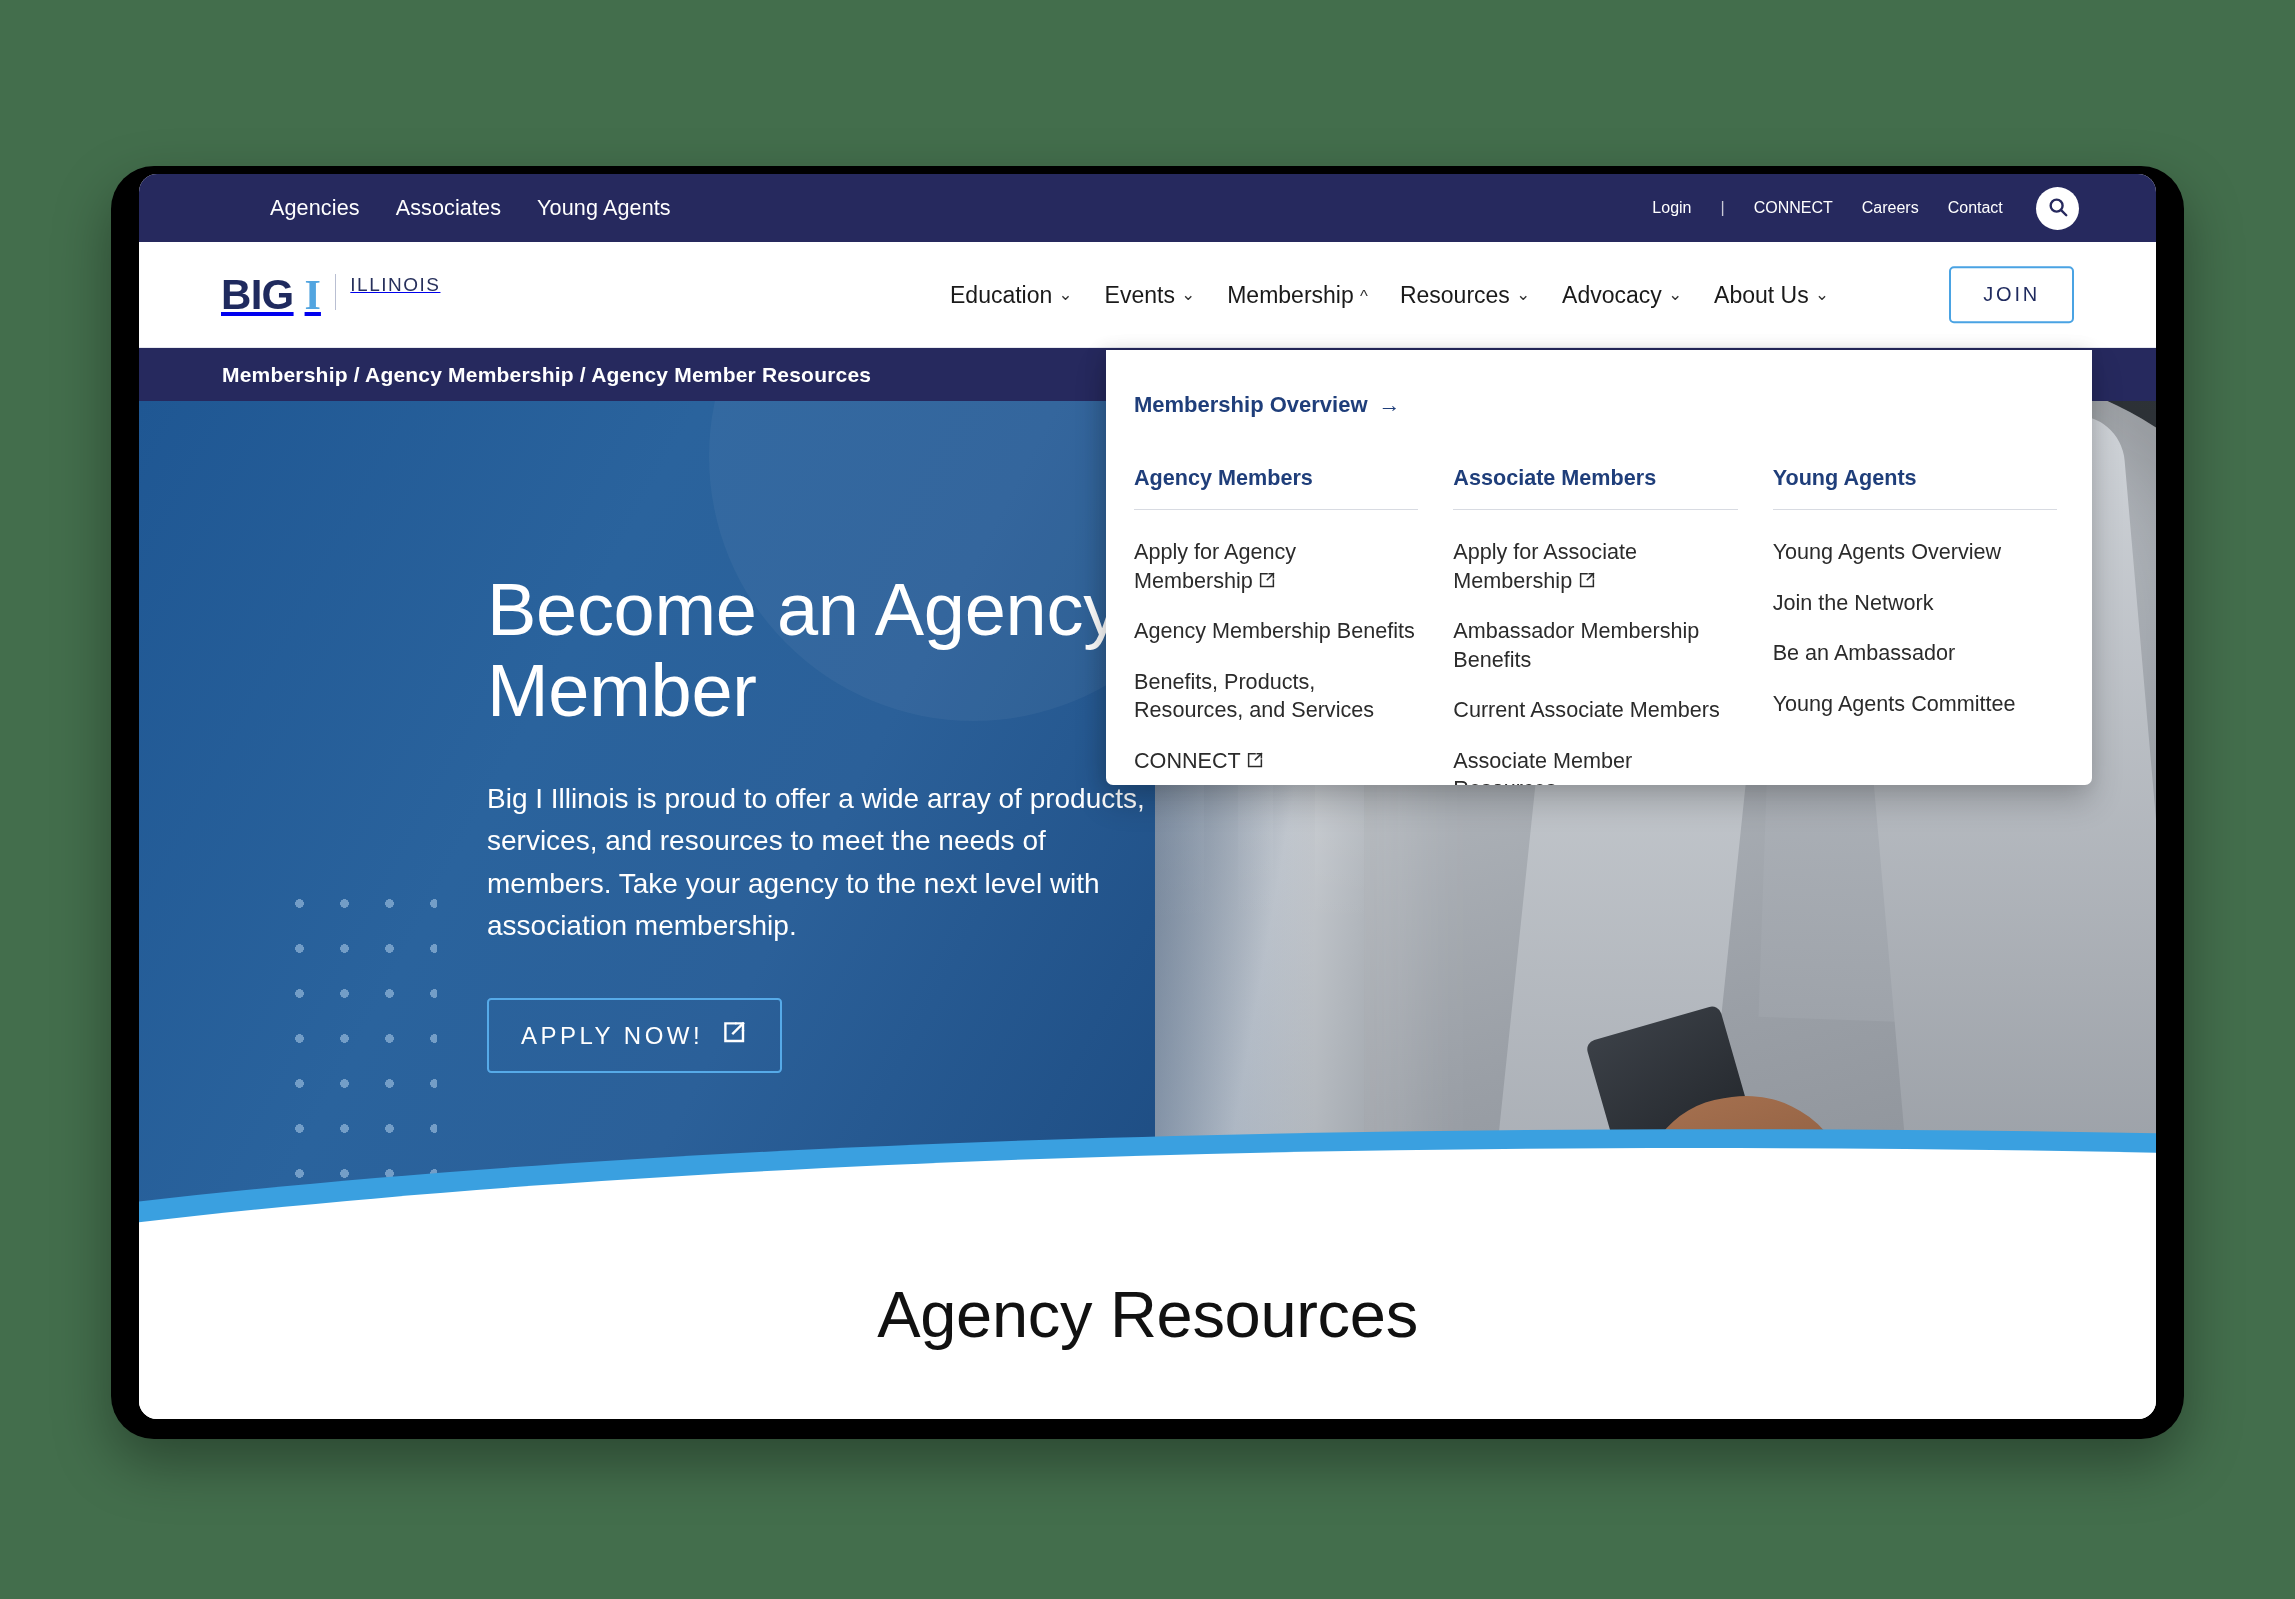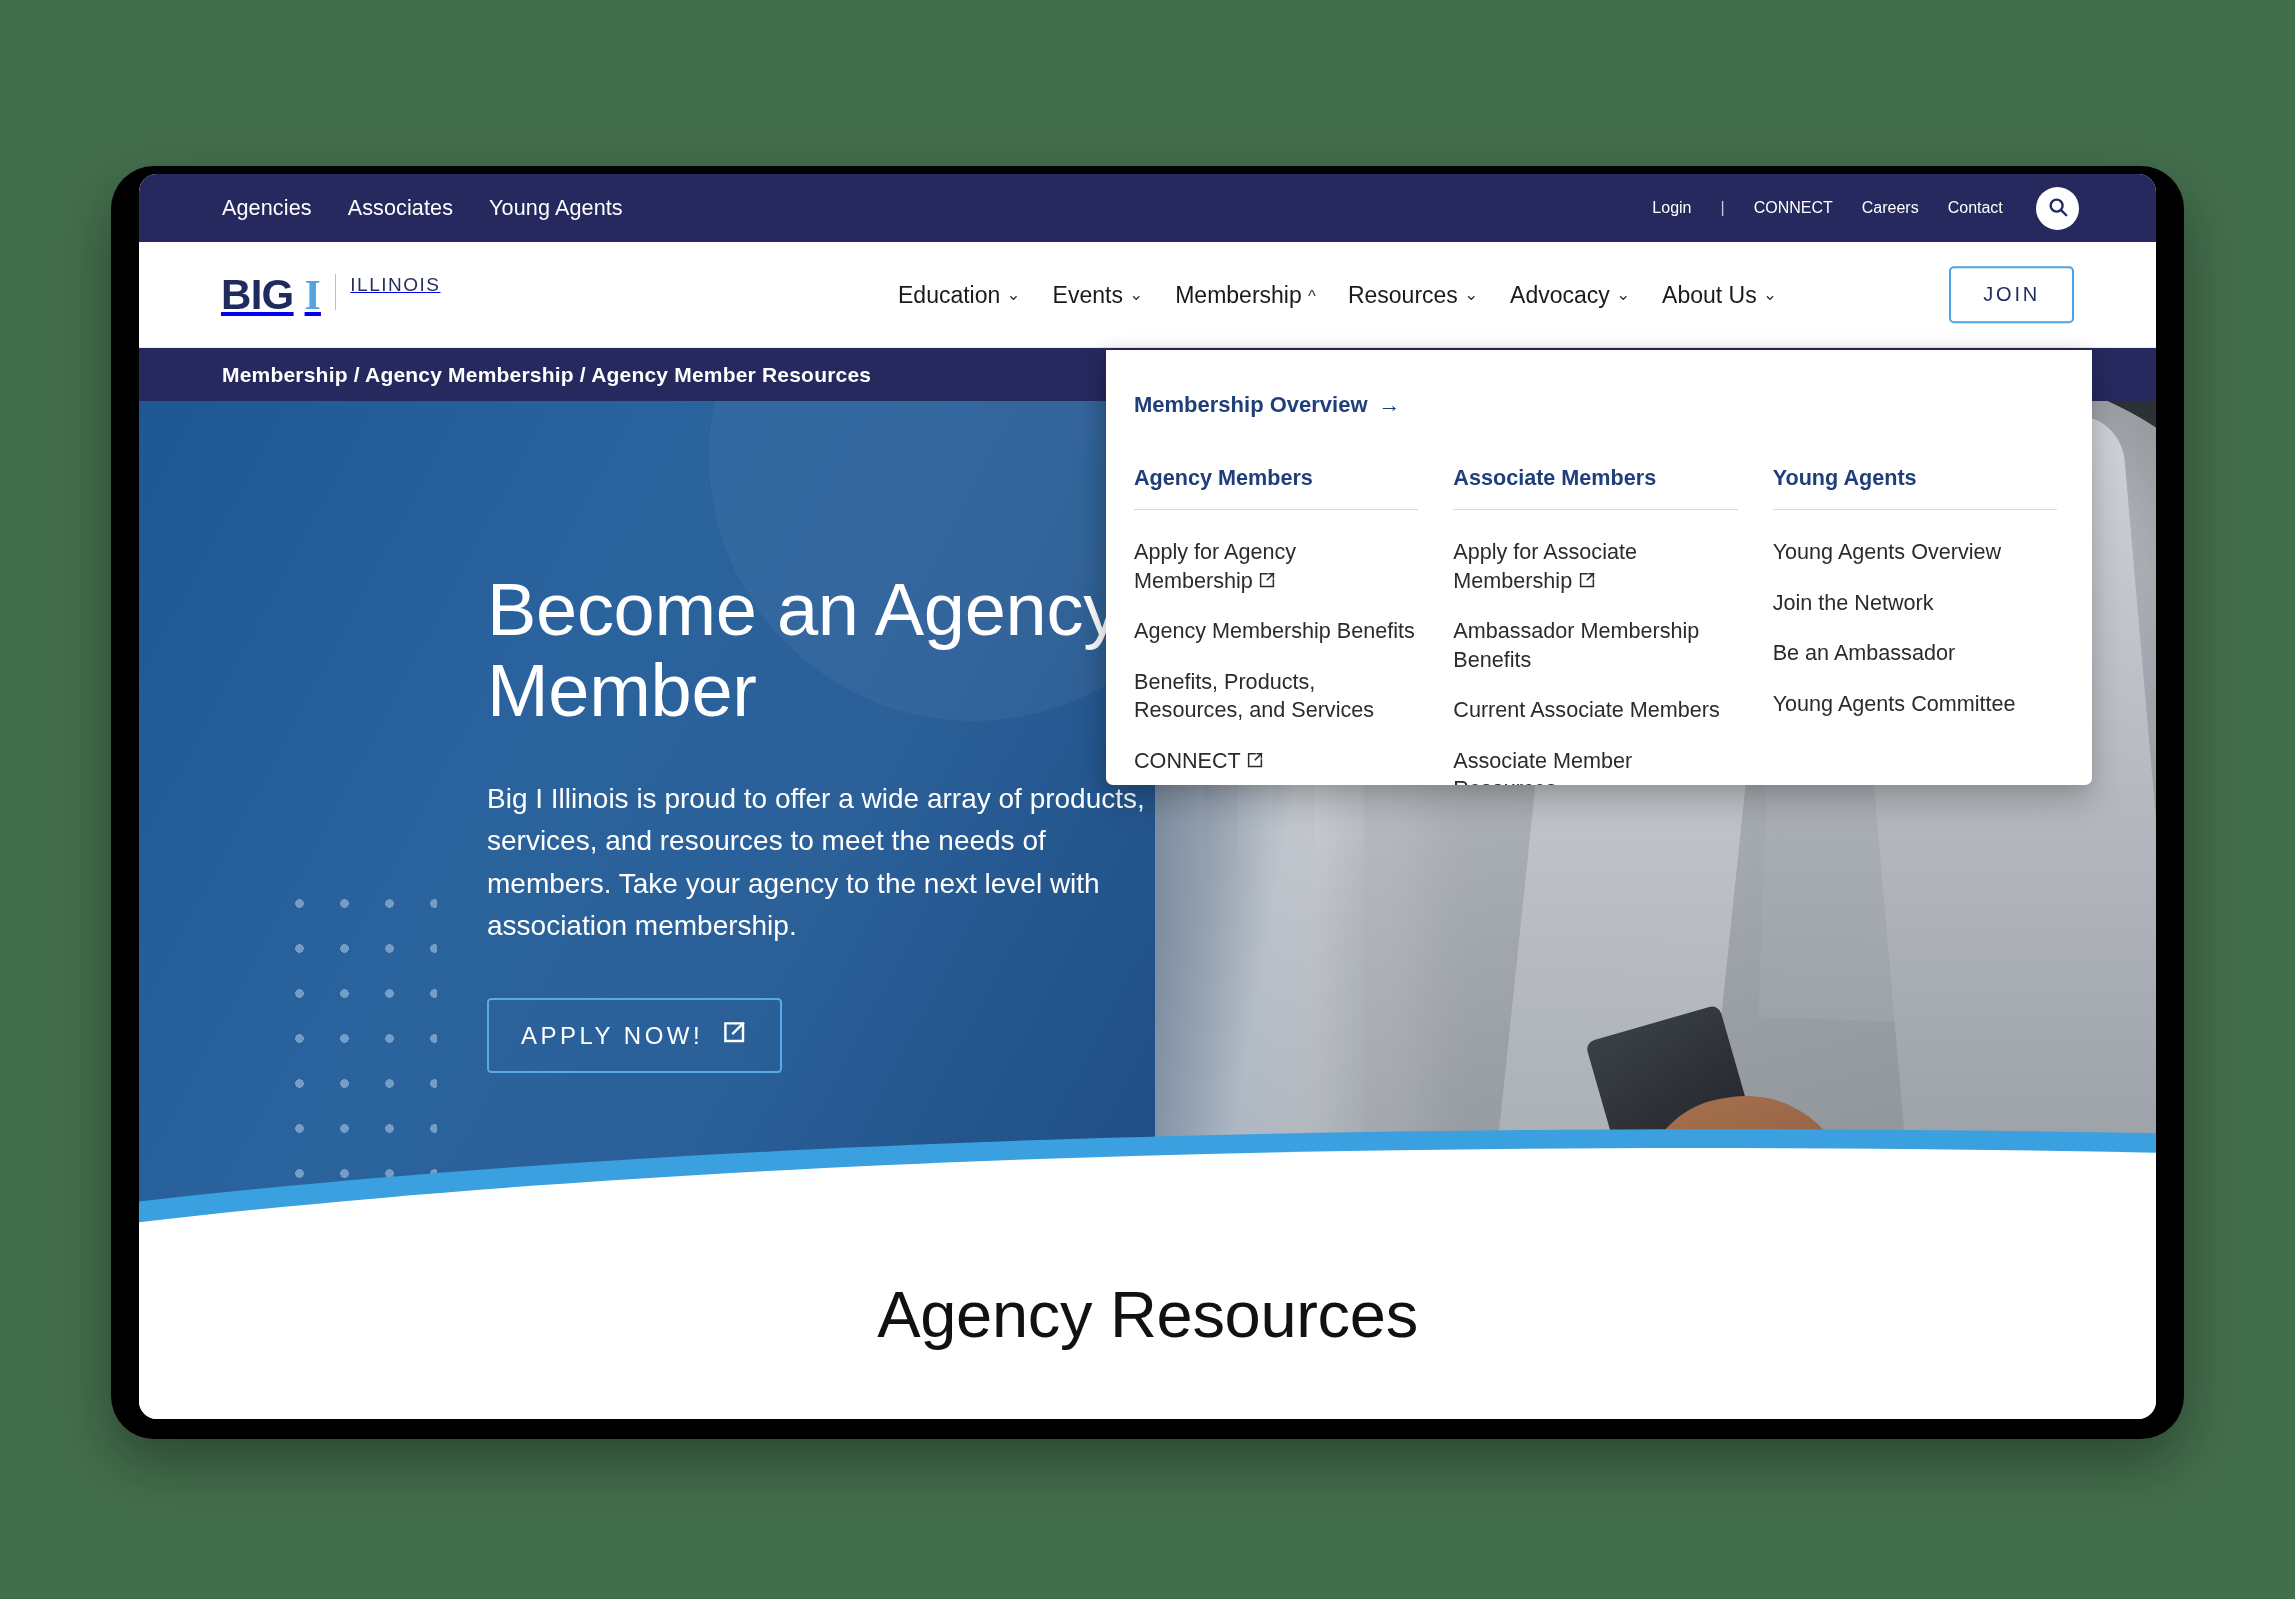--- a/index.html
+++ b/index.html
@@ -30,21 +30,21 @@
 
   
   #utility-bar {
     position: relative;
     height: 68px;
     background: #26295e;
     display: flex;
     align-items: center;
     padding: 0 0 0 83px;
   }
-  .util-left { display: flex; gap: 36px; }
+  .util-left { display: flex; gap: 36px; margin-left: 48px; }
   .util-left a {
     color: #ffffff; font-size: 21.6px; letter-spacing: 0.1px;
     text-decoration: none; white-space: nowrap;
   }
   .util-right {
     position: absolute; right: 77px; top: 0; height: 68px;
     display: flex; align-items: center; gap: 29px;
   }
   .util-right a, .util-right span.sep {
     color: #ffffff; font-size: 16px; text-decoration: none; white-space: nowrap;
@@ -78,21 +78,21 @@
     line-height: 1; margin-left: 11px;
     font-family: "Liberation Serif", serif;
   }
   .logo-divider {
     width: 1.4px; height: 36px; background: #b9bfd2; margin: 0 14px;
   }
   .logo-state {
     font-size: 19px; color: #27305c; letter-spacing: 1.5px; font-weight: 400;
   }
   #nav-links {
-    position: absolute; left: 759px; top: 50%; transform: translateY(-50%);
+    position: absolute; left: 811px; top: 50%; transform: translateY(-50%);
     display: flex; align-items: center; gap: 32px;
   }
   .nav-item {
     display: flex; align-items: center; gap: 6.3px;
     font-size: 23px; color: #1a1a1a; text-decoration: none; white-space: nowrap;
     cursor: pointer;
   }
   .nav-item .chev { font-size: 16.7px; color: #333; line-height: 1; }
   .nav-item.active .chev { transform: translateY(2.1px); }
   #join-button {

